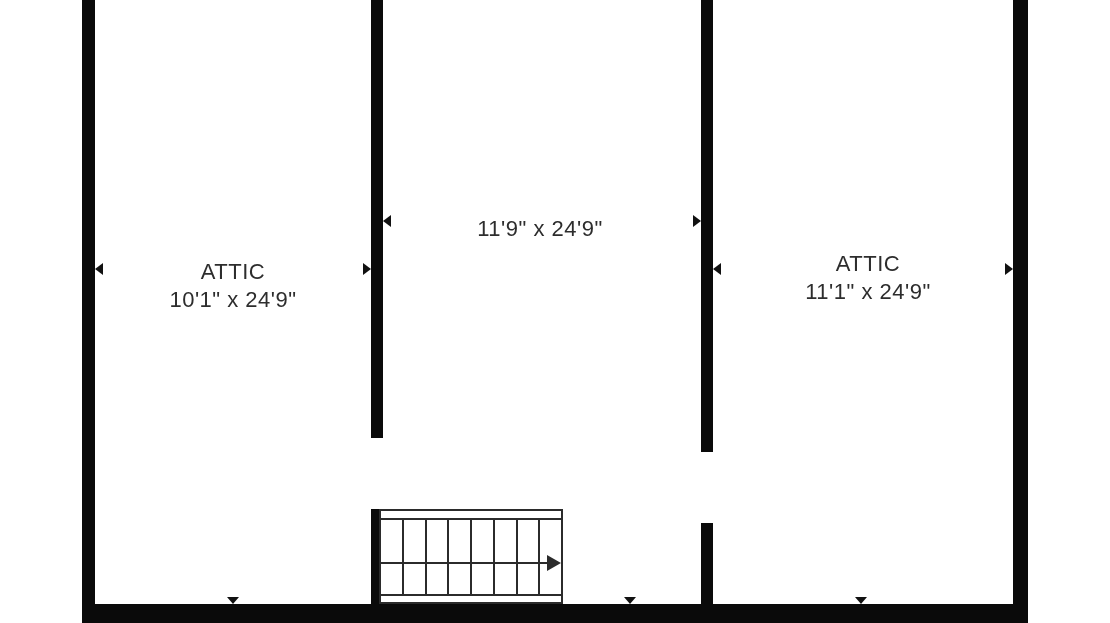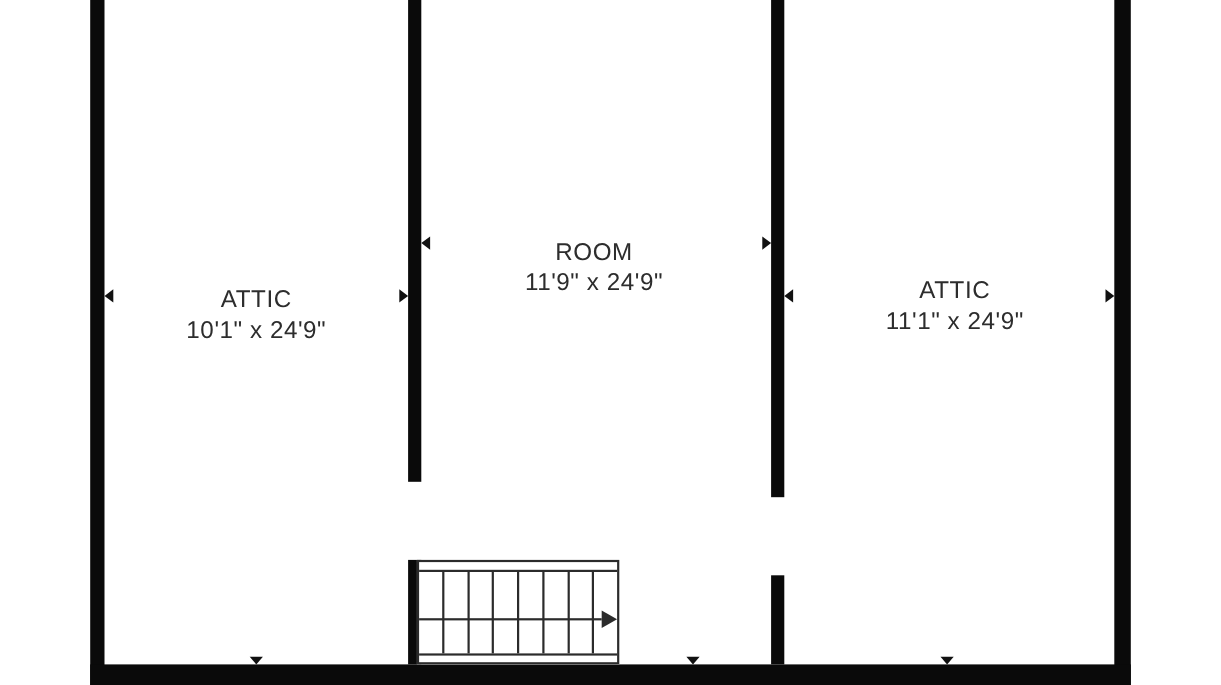--- a/index.html
+++ b/index.html
@@ -90,21 +90,20 @@
   <div class="wall" style="left:371px; top:0;     width:12px; height:438px;"></div>
   <div class="wall" style="left:371px; top:509px; width:12px; height:95px;"></div>
   <div class="wall" style="left:701px; top:0;     width:12px; height:452px;"></div>
   <div class="wall" style="left:701px; top:523px; width:12px; height:81px;"></div>
 
   <div class="room-label" style="left:103px; top:258px;">
     <div class="room-name">ATTIC</div>
     <div class="room-dims">10'1" x 24'9"</div>
   </div>
   <div class="room-label" style="left:410px; top:215px;">
-    <div class="room-name">ROOM</div>
     <div class="room-dims">11'9" x 24'9"</div>
   </div>
   <div class="room-label" style="left:738px; top:250px;">
     <div class="room-name">ATTIC</div>
     <div class="room-dims">11'1" x 24'9"</div>
   </div>
 
   <div class="dim-arrow left" style="left:95px;  top:263px;"></div>
   <div class="dim-arrow right" style="left:363px; top:263px;"></div>
   <div class="dim-arrow left" style="left:383px; top:215px;"></div>

